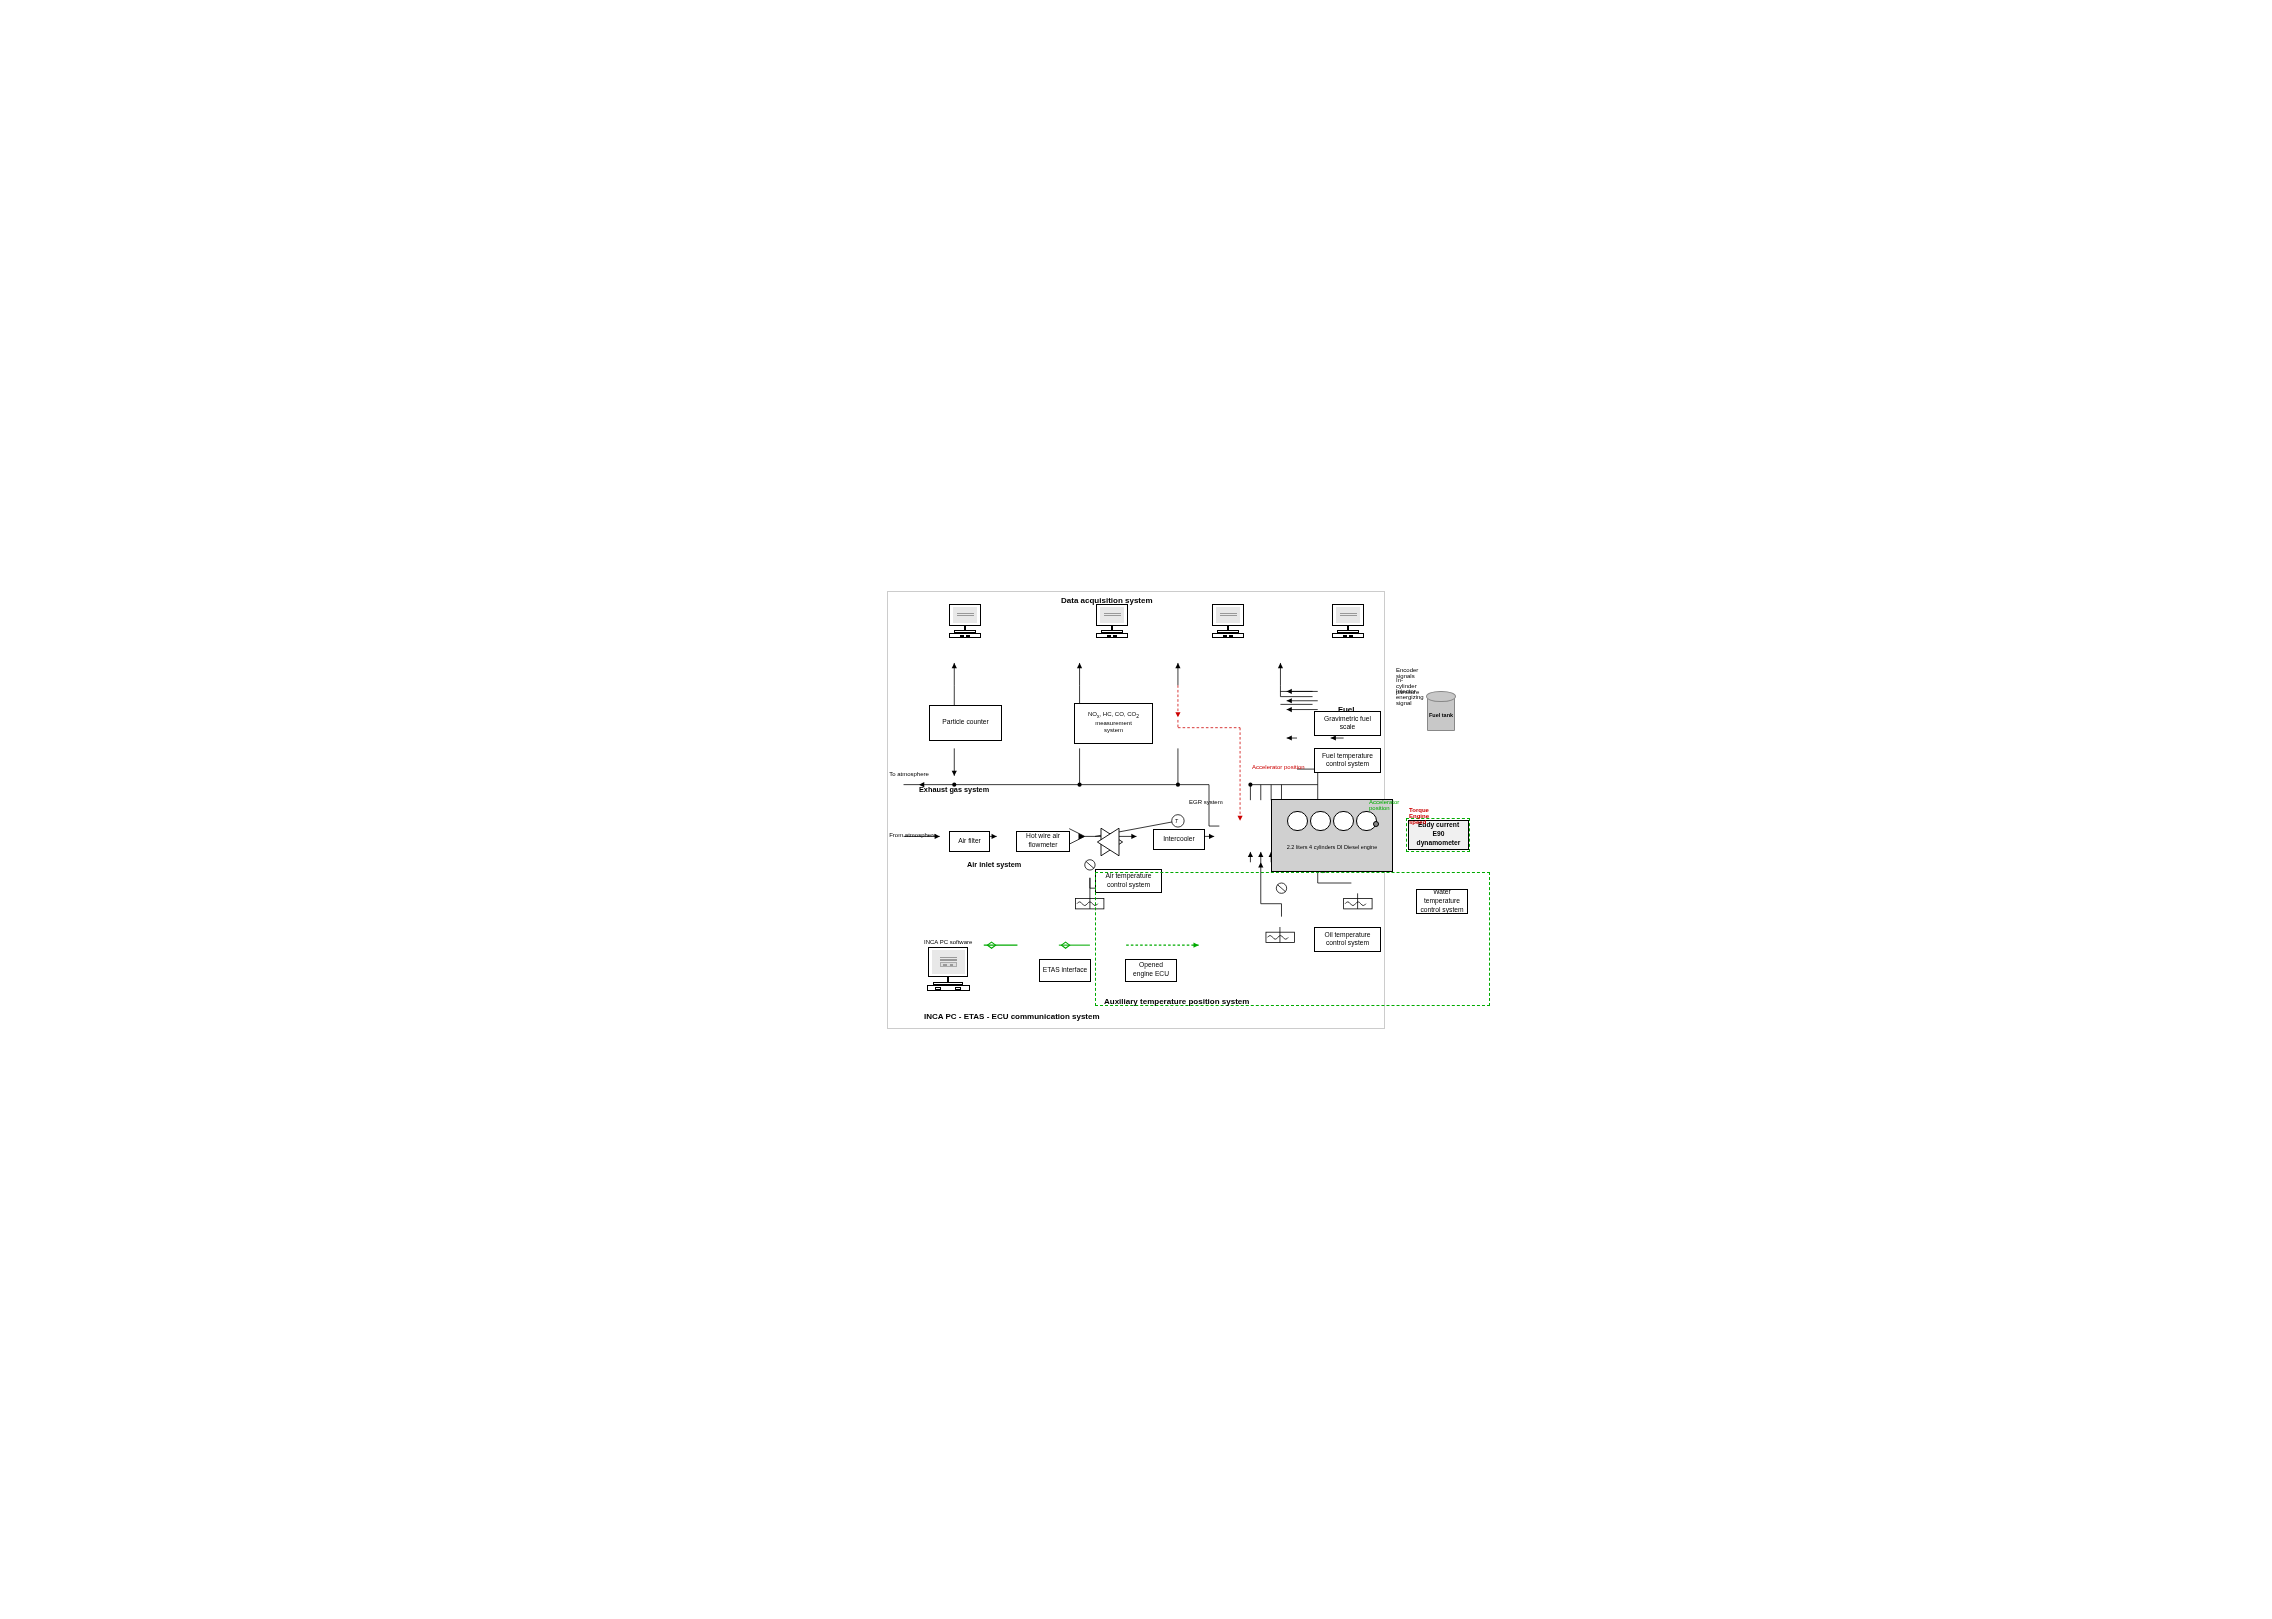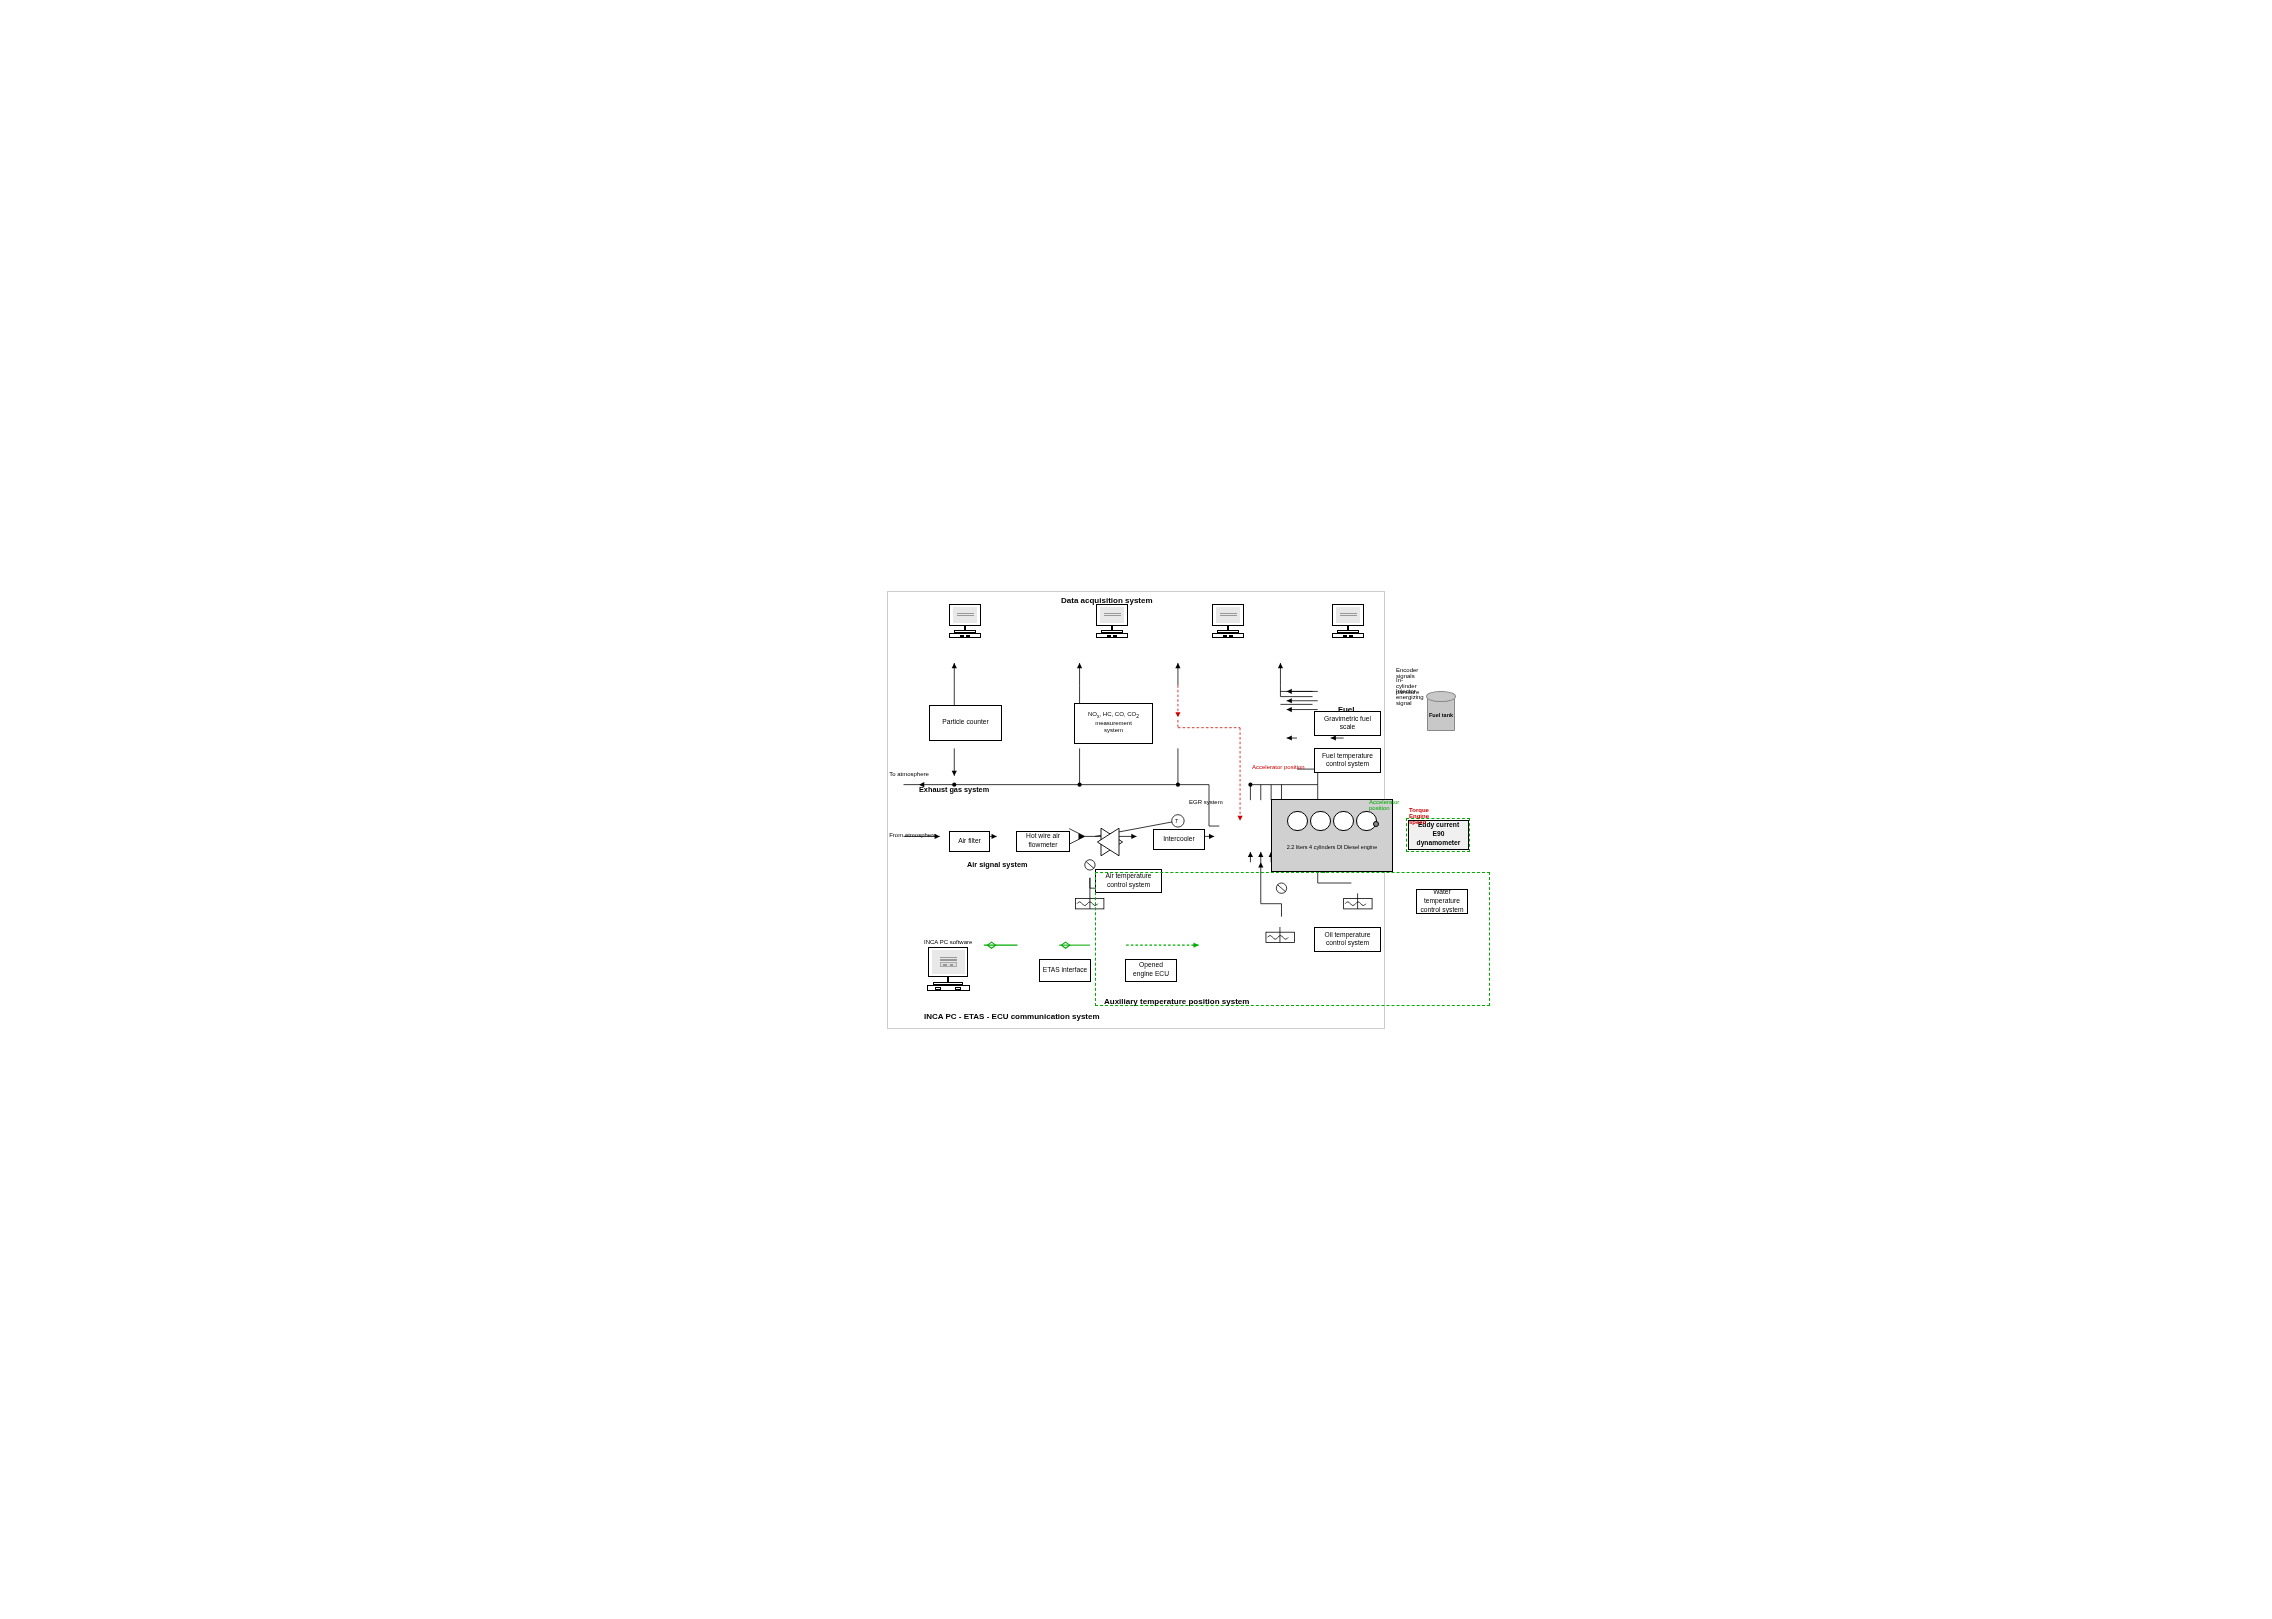--- a/index.html
+++ b/index.html
@@ -407,21 +407,21 @@
     <span>NO<sub>x</sub>, HC, CO, CO<sub>2</sub><br>measurement<br>system</span>
   </div>
 
   <div style="position:absolute; left:301px; top:207px; font-size:6px;">EGR system</div>
 
   <div class="box" style="left:61px; top:239px; width:41px; height:21px;">Air filter</div>
 
   <div class="box" style="left:128px; top:239px; width:54px; height:21px;">Hot wire air
 flowmeter</div>
 
-  <div style="position:absolute; left:79px; top:268px; font-weight:bold; font-size:7.3px;">Air signal system</div>
+  <div style="position:absolute; left:79px; top:268px; font-weight:bold; font-size:7.3px;">Air inlet system</div>
 
   <svg style="position:absolute; left:207px; top:236px;" width="30" height="28" viewBox="0 0 50 46">
     <polygon points="10,0 10,46 46,23" fill="#fff" stroke="#000" stroke-width="1.5"></polygon>
     <polygon points="40,0 40,46 4,23" fill="#fff" stroke="#000" stroke-width="1.5"></polygon>
   </svg>
 
   <div class="box" style="left:265px; top:237px; width:52px; height:21px;">Intercooler</div>
 
   <div class="box" style="left:207px; top:277px; width:67px; height:24px;">Air temperature
 control system</div>

